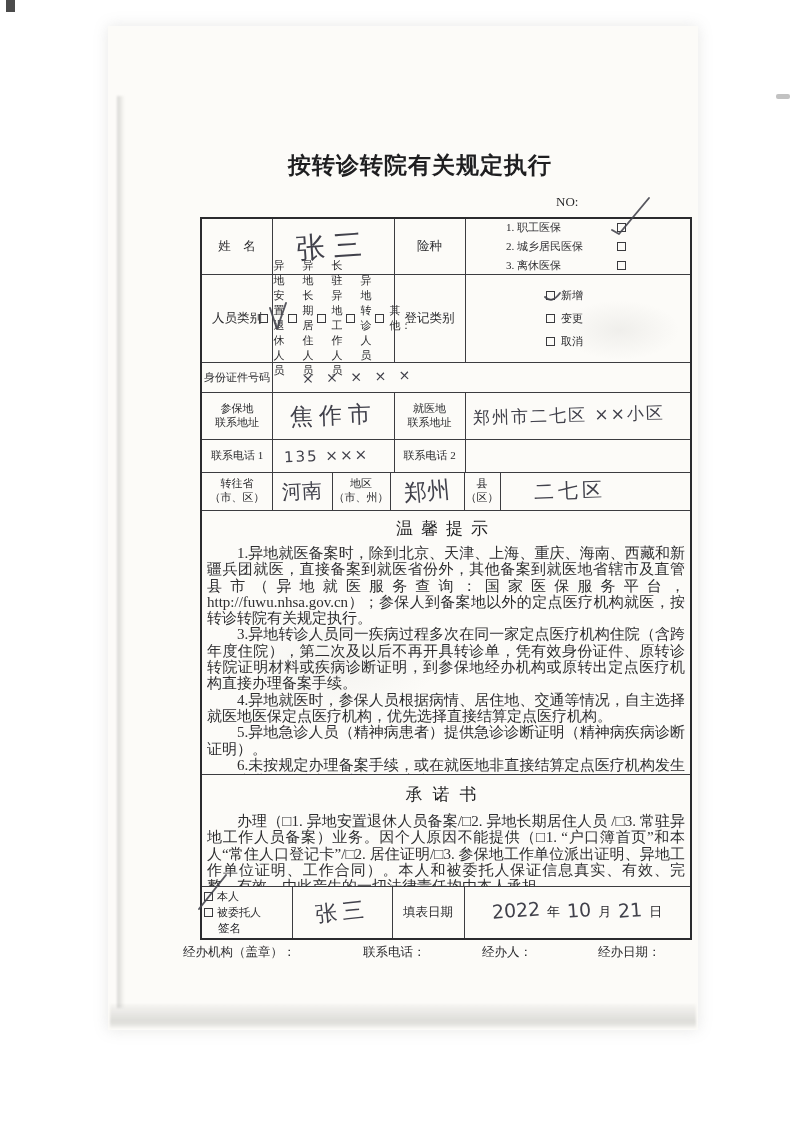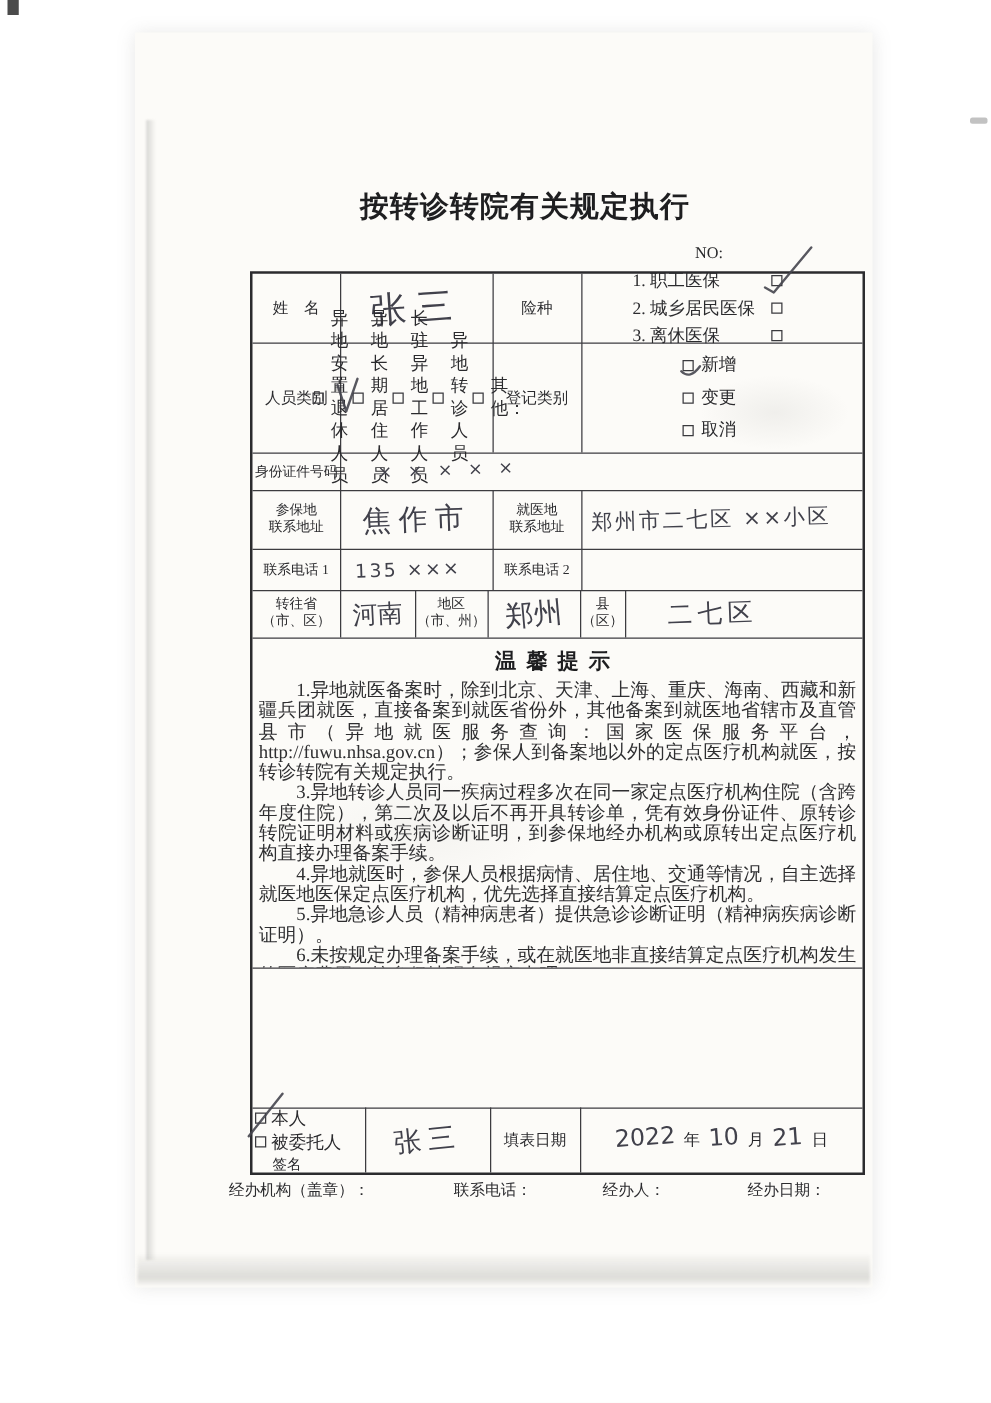--- a/index.html
+++ b/index.html
@@ -38,29 +38,29 @@
   .hline{position:absolute;left:0;width:100%;height:1.4px;background:#3c3c40;}
   .vline{position:absolute;width:1.4px;background:#3c3c40;}
   .cell{position:absolute;box-sizing:border-box;}
   .lab{display:flex;align-items:center;justify-content:center;text-align:center;font-size:12.5px;color:#2b2b2e;}
   .pre{white-space:pre-line;line-height:1.25;}
   .small{font-size:11px;}
 
   .hw{font-family:"DejaVu Sans",sans-serif;color:#41414b;font-weight:400;}
 
   .cb{display:inline-block;width:9px;height:9px;border:1.3px solid #3a3a3e;box-sizing:border-box;background:transparent;flex:0 0 auto;}
-  .opt{display:flex;align-items:center;gap:6px;font-size:14px;color:#2b2b2e;}
+  .opt{display:flex;align-items:center;gap:6px;font-size:11px;color:#2b2b2e;}
 
   .ins-opts{display:flex;flex-direction:column;justify-content:center;gap:4px;padding:2px 64px 2px 41px;}
   .ins-opts .opt{justify-content:space-between;}
   .per-opts{display:flex;justify-content:center;gap:3px;padding-left:4px;}
   .reg-opts{display:flex;flex-direction:column;justify-content:center;gap:8px;padding-left:81px;font-size:12px;}
 
   .notice{padding:5px 5px 0 5px;overflow:hidden;}
-  .sec-head{text-align:center;font-size:17px;font-weight:bold;letter-spacing:8px;color:#1e1e20;margin:2px 0 5px 0;}
+  .sec-head{text-align:center;font-size:17px;font-weight:normal;letter-spacing:8px;color:#1e1e20;margin:2px 0 5px 0;}
   .notice p,.commit p{margin:0;font-size:15px;line-height:16.3px;text-align:justify;text-indent:2em;color:#2e2e30;}
   .commit{padding:6px 5px 0 5px;overflow:hidden;}
   .commit .sec-head{letter-spacing:10px;margin:3px 0 7px 0;}
 
   .sign-cell{display:flex;flex-direction:column;justify-content:center;gap:1px;padding-left:2px;font-size:11.5px;}
   .sign-cell .opt{gap:4px;}
   .sign-word{padding-left:14px;}
 
   .date-cell{display:flex;align-items:center;justify-content:center;gap:7px;font-size:13px;}
   .date-cell .hw{font-size:19px;transform:rotate(-4deg) translateY(-2px);display:inline-block;}
@@ -213,20 +213,24 @@
 
     <div class="cell notice" style="left:0;top:291px;width:488px;height:264px">
       <div class="sec-head">温馨提示</div>
       <p>1.异地就医备案时，除到北京、天津、上海、重庆、海南、西藏和新疆兵团就医，直接备案到就医省份外，其他备案到就医地省辖市及直管县市（异地就医服务查询：国家医保服务平台，http://fuwu.nhsa.gov.cn）；参保人到备案地以外的定点医疗机构就医，按转诊转院有关规定执行。</p>
       <p>3.异地转诊人员同一疾病过程多次在同一家定点医疗机构住院（含跨年度住院），第二次及以后不再开具转诊单，凭有效身份证件、原转诊转院证明材料或疾病诊断证明，到参保地经办机构或原转出定点医疗机构直接办理备案手续。</p>
       <p>4.异地就医时，参保人员根据病情、居住地、交通等情况，自主选择就医地医保定点医疗机构，优先选择直接结算定点医疗机构。</p>
       <p>5.异地急诊人员（精神病患者）提供急诊诊断证明（精神病疾病诊断证明）。</p>
       <p>6.未按规定办理备案手续，或在就医地非直接结算定点医疗机构发生的医疗费用，按参保地现有规定办理。</p>
     </div>
 
+    <div class="cell commit" style="left:0;top:555px;width:488px;height:112px">
+      <div class="sec-head">承诺书</div>
+      <p>办理（□1. 异地安置退休人员备案/□2. 异地长期居住人员 /□3. 常驻异地工作人员备案）业务。因个人原因不能提供（□1. “户口簿首页”和本人“常住人口登记卡”/□2. 居住证明/□3. 参保地工作单位派出证明、异地工作单位证明、工作合同）。本人和被委托人保证信息真实、有效、完整、有效，由此产生的一切法律责任均由本人承担。</p>
+    </div>
 
     <div class="cell sign-cell" style="left:0;top:667px;width:90px;height:52px">
       <div class="opt">
           <span class="cb"></span>
           <span>本人</span>
         </div>
       <div class="opt">
           <span class="cb"></span>
           <span>被委托人</span>
         </div>

